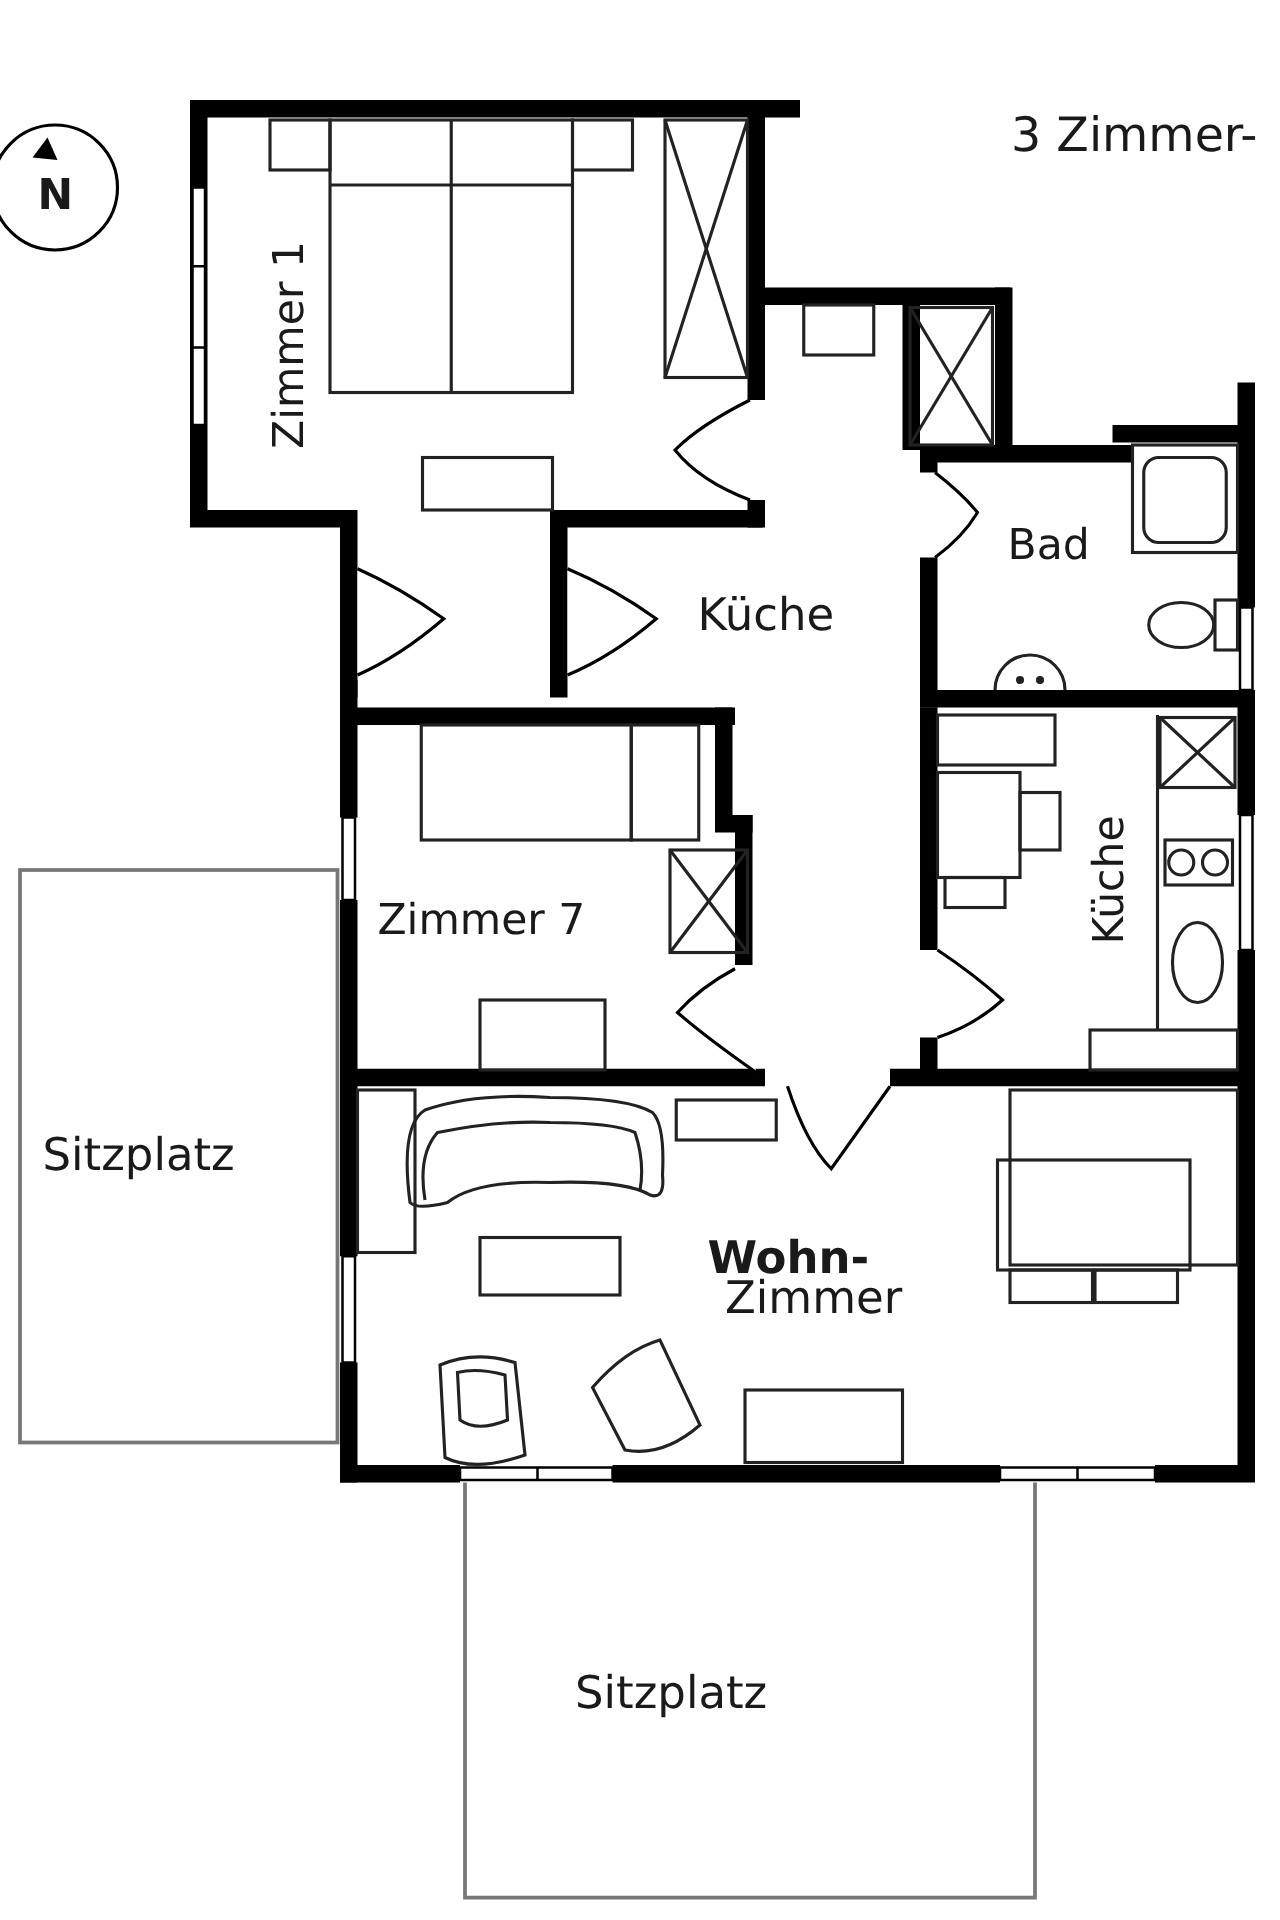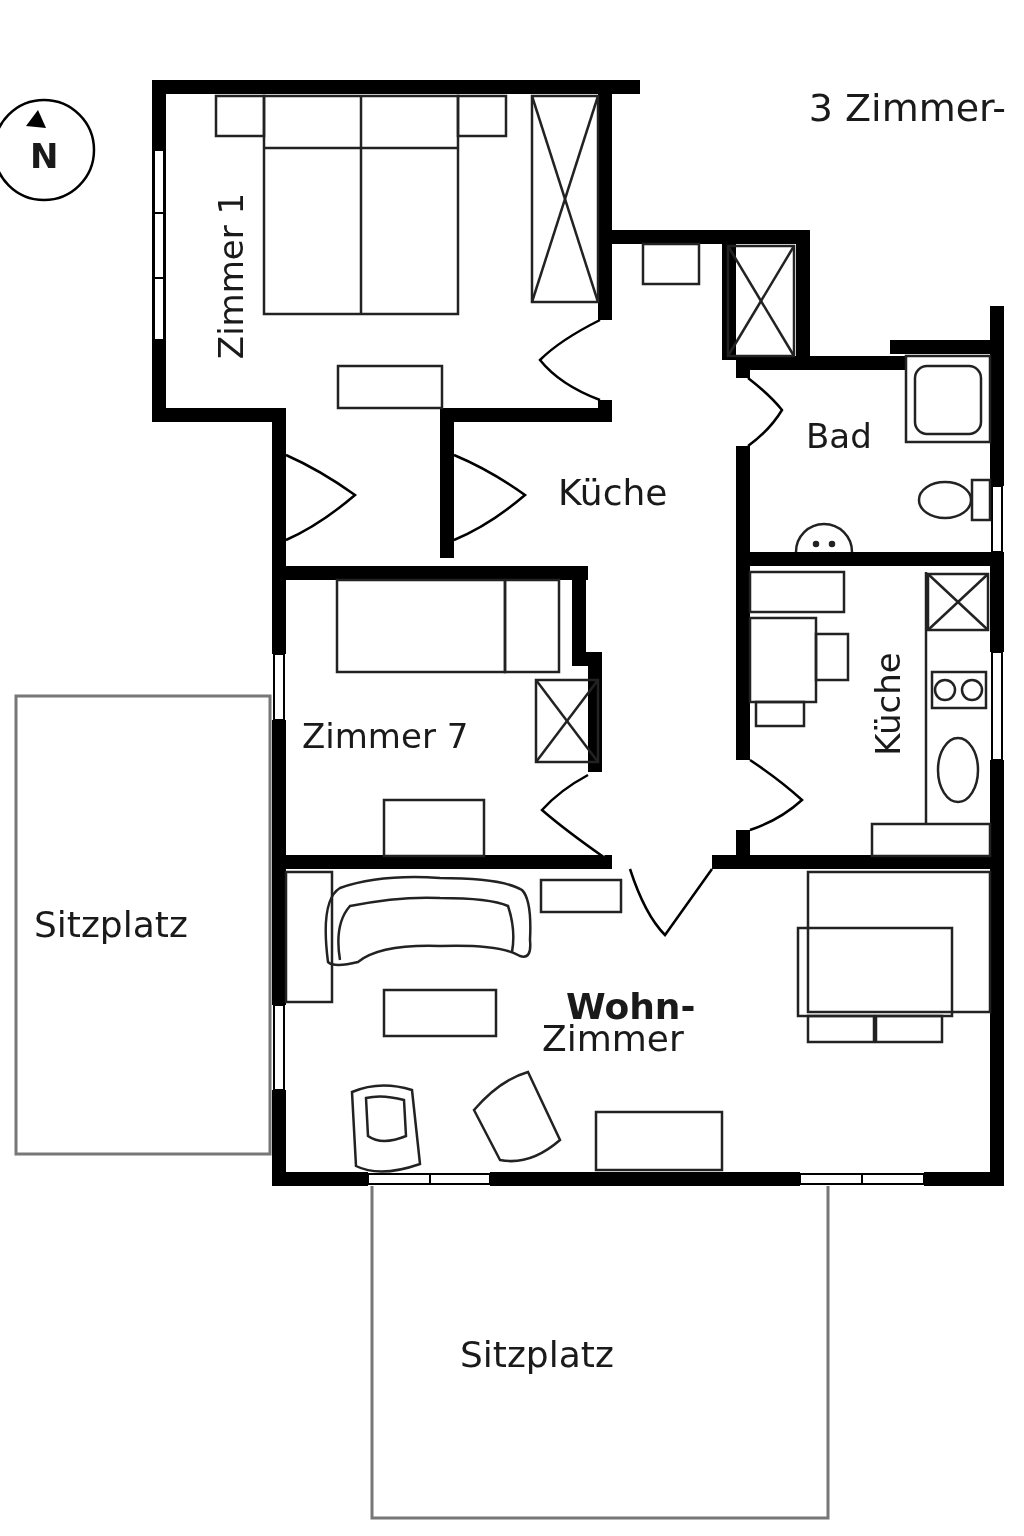--- a/index.html
+++ b/index.html
@@ -159,15 +159,15 @@
 <div class="lbl title" style="right:18px;top:84px;">
   <div>3  Zimmer-</div>
 </div>
 
 <div class="lbl" style="left:148px;top:256px;font-size:34px;transform:rotate(-90deg);">Zimmer 1</div>
 <div class="lbl" style="left:558px;top:472px;font-size:36px;">Küche</div>
 <div class="lbl" style="left:806px;top:416px;font-size:34px;">Bad</div>
 <div class="lbl" style="left:302px;top:716px;font-size:34px;">Zimmer 7</div>
 <div class="lbl" style="left:836px;top:684px;font-size:34px;transform:rotate(-90deg);">Küche</div>
 <div class="lbl" style="left:566px;top:986px;font-size:36px;font-weight:bold;">Wohn-</div>
-<div class="lbl" style="left:542px;top:1018px;font-size:36px;">Zimmer</div>
+<div class="lbl" style="left:580px;top:1018px;font-size:36px;">Zimmer</div>
 <div class="lbl" style="left:34px;top:904px;font-size:36px;">Sitzplatz</div>
 <div class="lbl" style="left:460px;top:1334px;font-size:36px;">Sitzplatz</div>
 
 </body></html>

